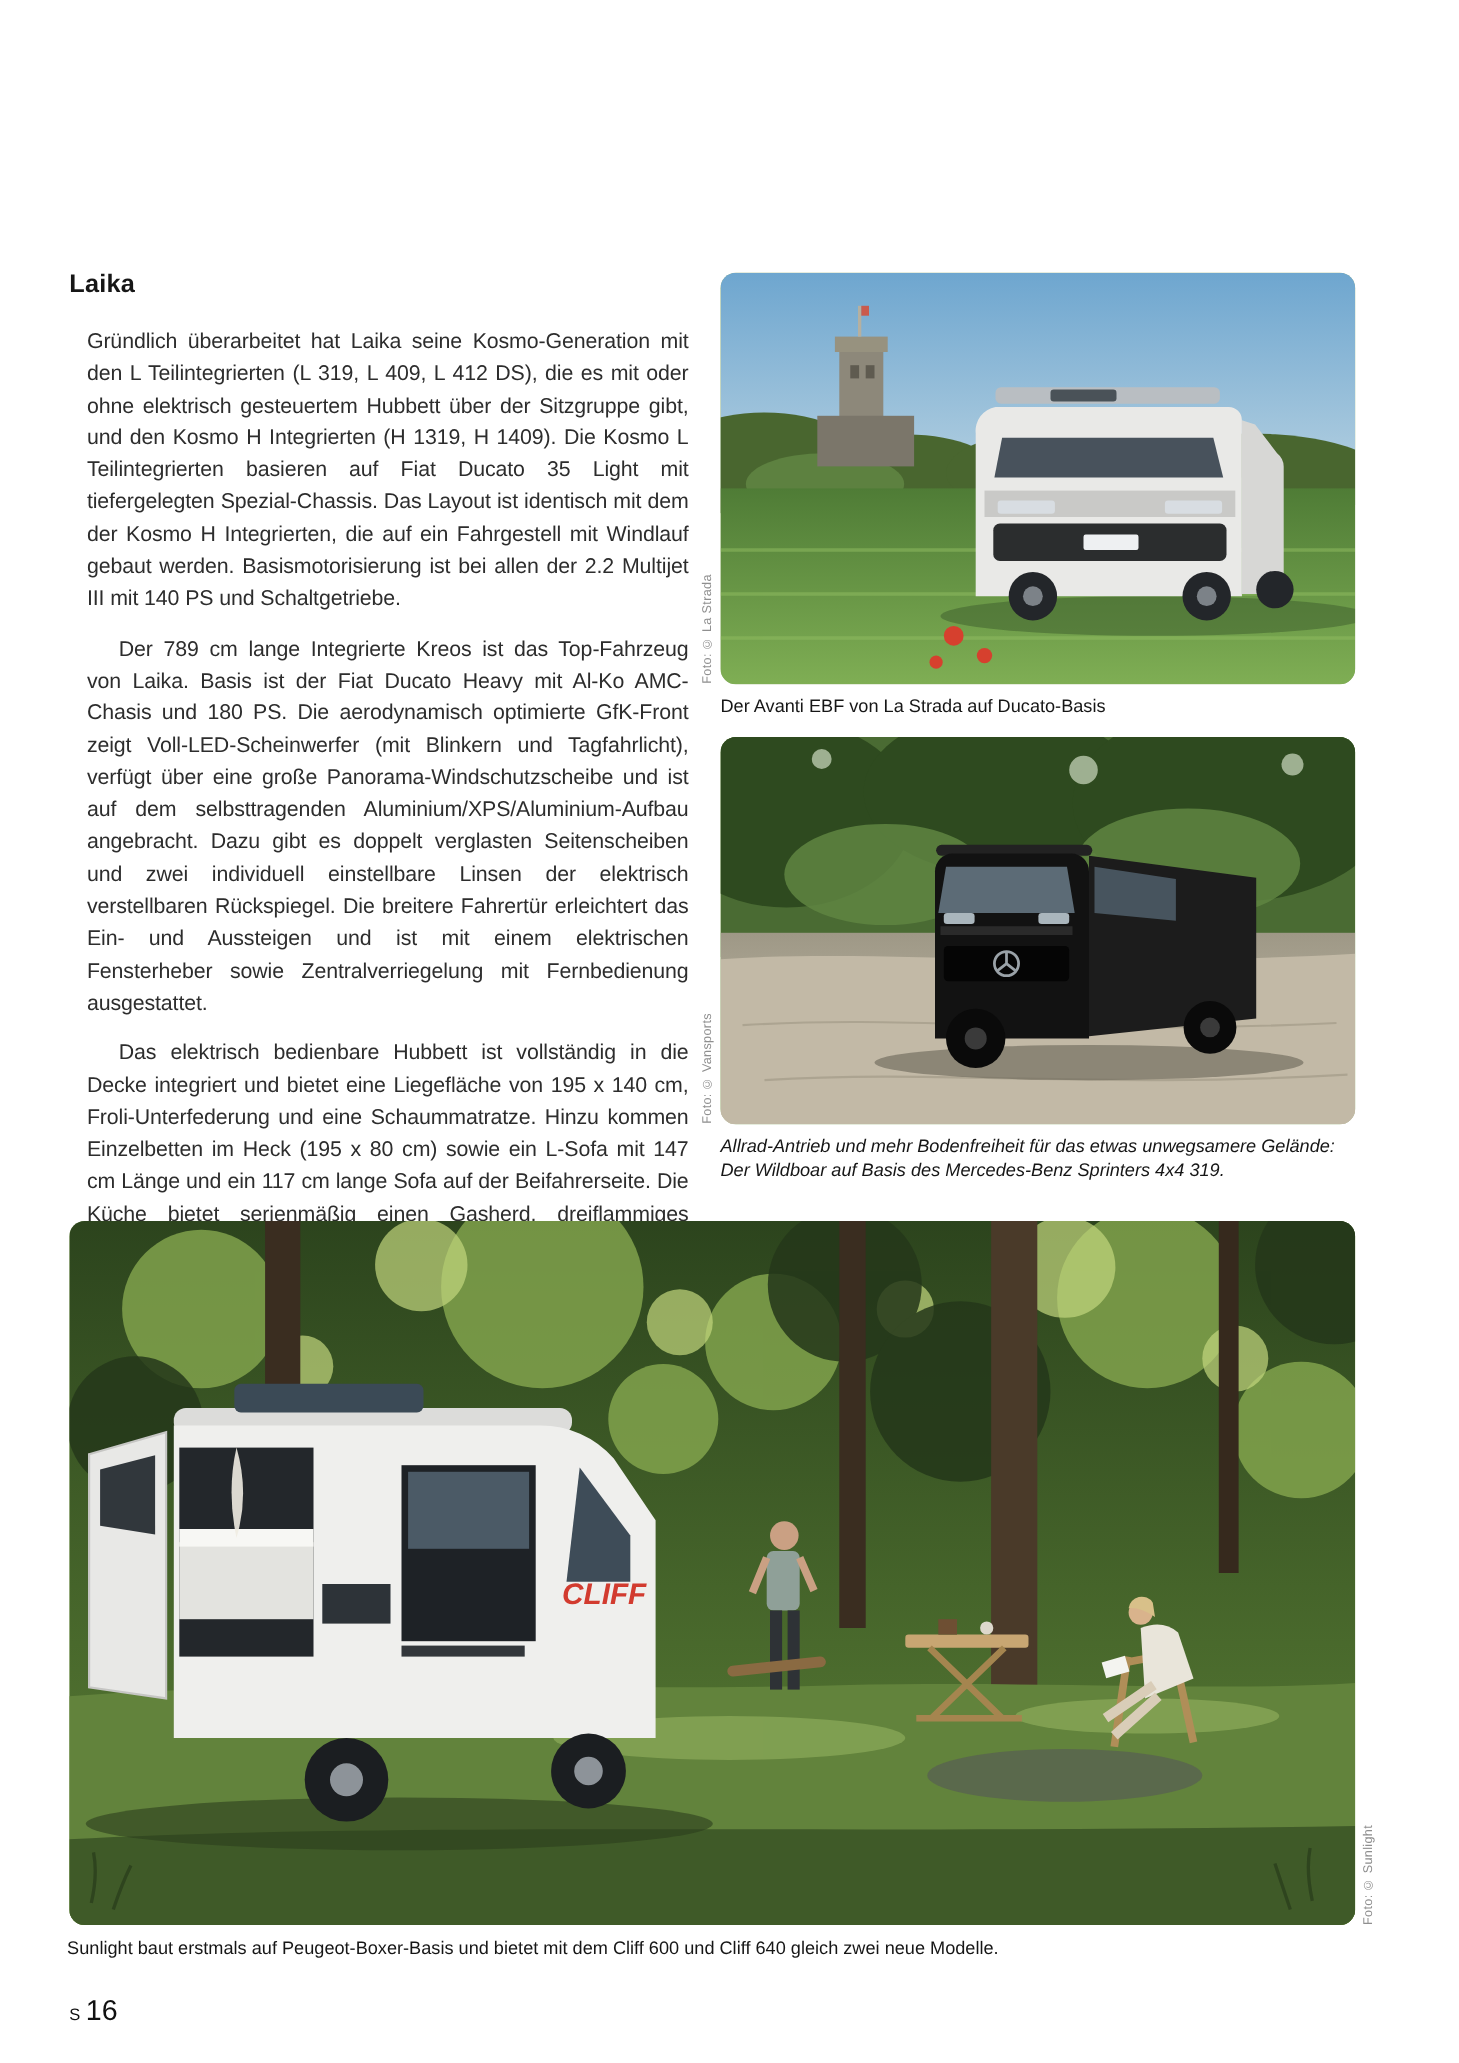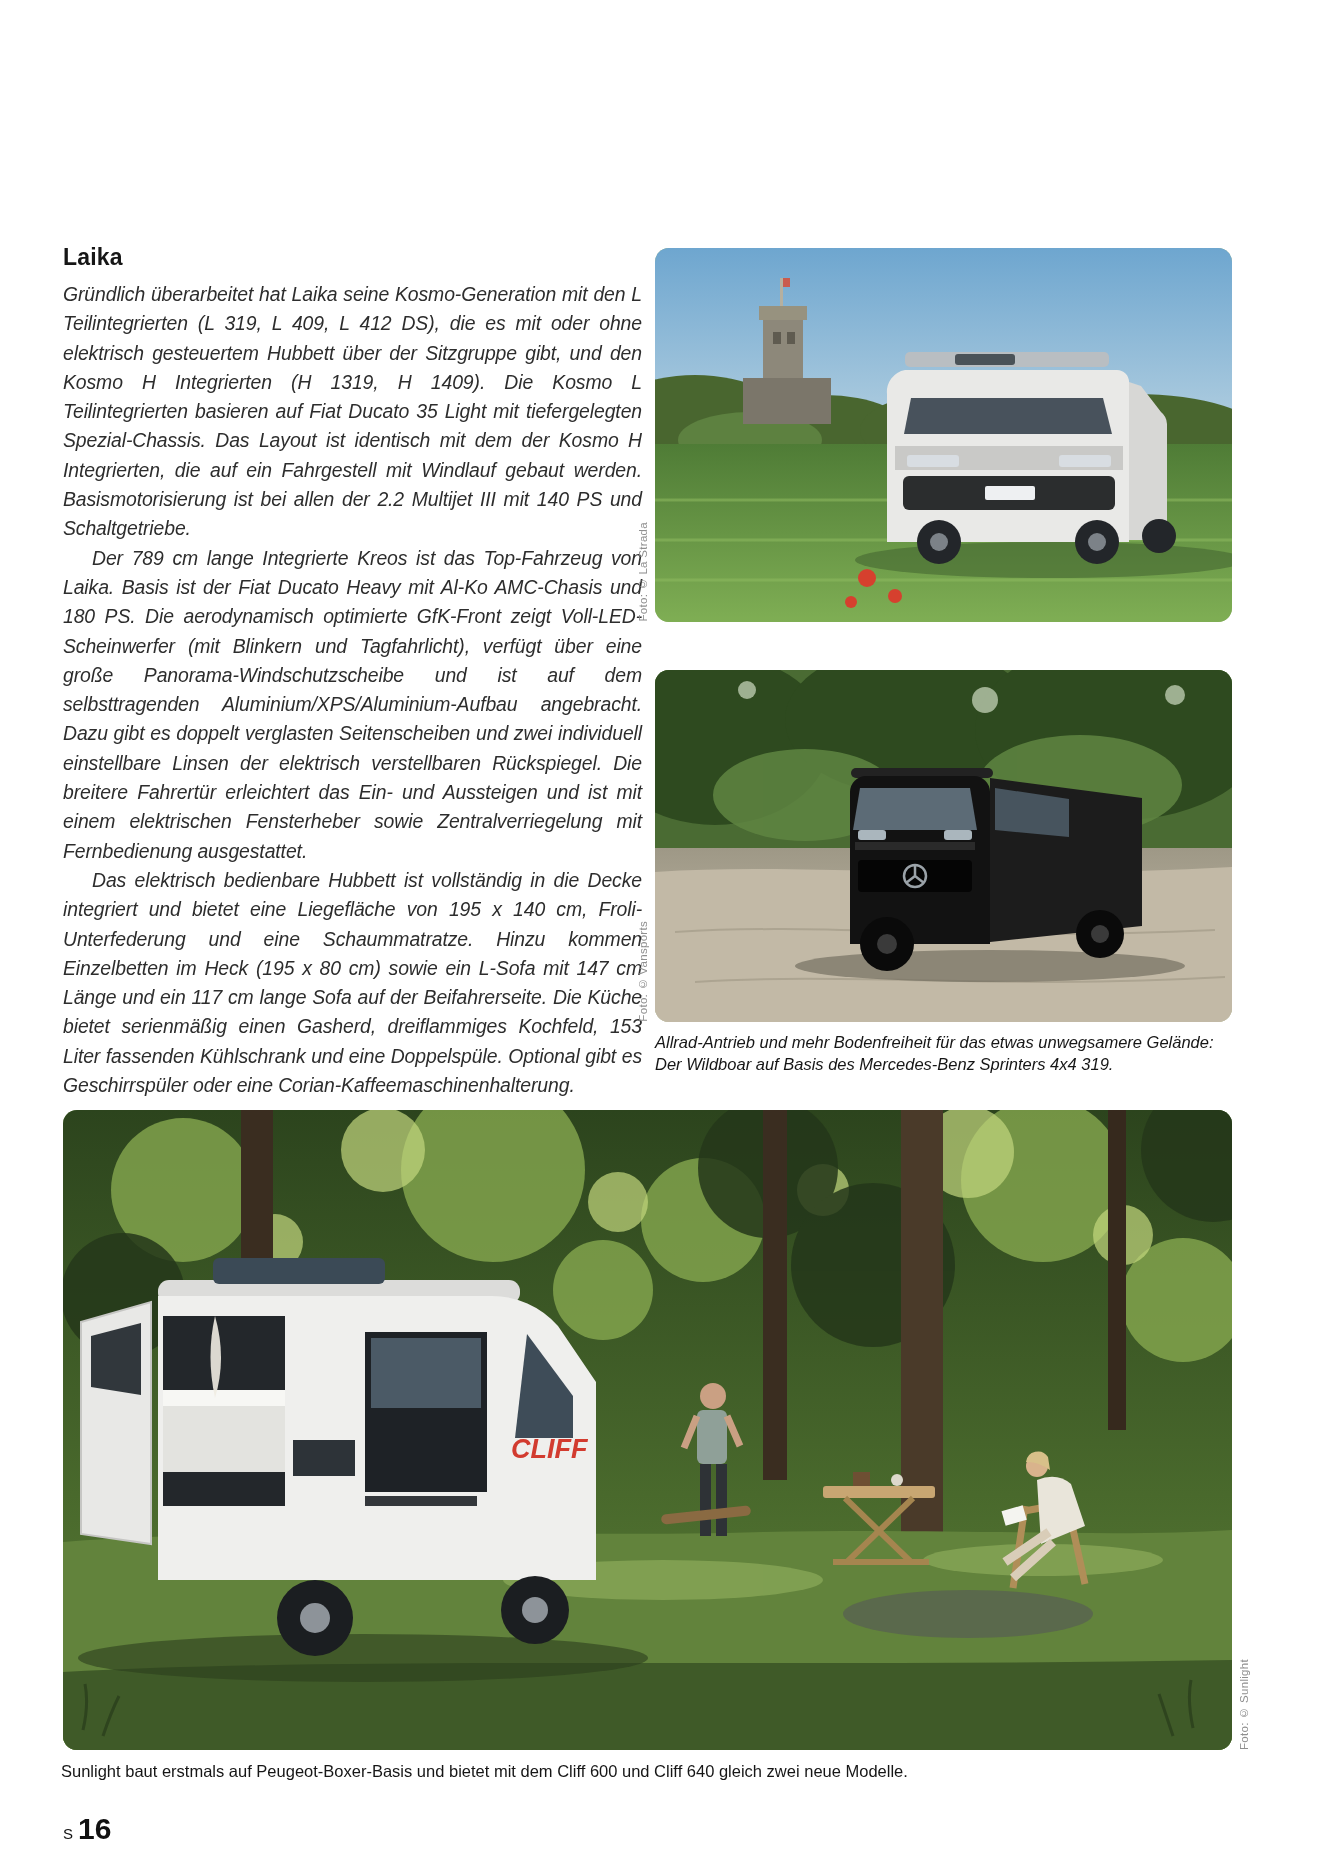--- a/index.html
+++ b/index.html
@@ -9,21 +9,21 @@
   }
   .heading {
     position:absolute; left:63px; top:244px; margin:0;
     font-size:23px; font-weight:700; color:#161616; letter-spacing:0.2px;
   }
   .article-text {
     position:absolute; left:63px; top:280px; width:579px;
     font-size:19.4px; line-height:29.3px; text-align:justify;
     color:#2d2d2d; letter-spacing:-0.1px;
   }
-  .article-text p { margin:0;font-style:italic; }
+  .article-text p { margin:16px; }
   .article-text p + p { text-indent:29px; }
 
   .photo { position:absolute; overflow:hidden; background:#9db77c;border-radius:14px; }
   .photo svg { display:block; width:100%; height:100%; }
   #photo-avanti   { left:655px; top:248px;  width:577px; height:374px; }
   #photo-wildboar { left:655px; top:670px;  width:577px; height:352px; }
   #photo-cliff    { left:63px;  top:1110px; width:1169px; height:640px; }
 
   .caption { position:absolute; font-size:16.5px; line-height:22px; color:#161616; }
   #caption-avanti   { left:655px; top:631px;  width:577px; }
@@ -35,21 +35,21 @@
   #credit-box-wildboar { left:637px;  top:670px;  height:352px; }
   #credit-box-cliff    { left:1238px; top:1110px; height:640px; }
   .credit {
     position:absolute; bottom:0; left:0;
     writing-mode:vertical-rl; transform:rotate(180deg); transform-origin:center;
     font-size:11.5px; color:#8f8f8f; letter-spacing:0.3px; white-space:nowrap;
   }
 
   .footer { position:absolute; left:63px; top:1812px; color:#111111; }
   .footer .page-prefix { font-size:15px; font-weight:400; }
-  .footer .page-num { font-size:30px; font-weight:700; margin-left:5px; }
+  .footer .page-num { font-size:26px; font-weight:400; margin-left:5px; }
 </style>
 </head>
 <body>
 
 <div class="page">
 
   <h1 class="heading">Laika</h1>
 
   <div class="article-text">
     <p>Gründlich überarbeitet hat Laika seine Kosmo-Generation mit den L Teilintegrierten (L 319, L 409, L 412 DS), die es mit oder ohne elektrisch gesteuertem Hubbett über der Sitzgruppe gibt, und den Kosmo H Integrierten (H 1319, H 1409). Die Kosmo L Teilintegrierten basieren auf Fiat Ducato 35 Light mit tiefergelegten Spezial-Chassis. Das Layout ist identisch mit dem der Kosmo H Integrierten, die auf ein Fahrgestell mit Windlauf gebaut werden. Basismotorisierung ist bei allen der 2.2 Multijet III mit 140 PS und Schaltgetriebe.</p>
@@ -116,20 +116,21 @@
       <g fill="#d6402e">
         <circle cx="212" cy="330" r="9"></circle>
           <circle cx="240" cy="348" r="7"></circle>
           <circle cx="196" cy="354" r="6"></circle>
       </g>
     </svg>
   </div>
   <div class="credit-box" id="credit-box-avanti">
     <span class="credit">Foto: © La Strada</span>
   </div>
+  <div class="caption" id="caption-avanti">Der Avanti EBF von La Strada auf Ducato-Basis</div>
 
   <div class="photo" id="photo-wildboar">
     <svg viewBox="0 0 577 352" preserveAspectRatio="none">
       <defs>
         <linearGradient id="grav" x1="0" y1="0" x2="0" y2="1">
           <stop offset="0" stop-color="#9e9886"></stop>
             <stop offset="1" stop-color="#cdc5b3"></stop>
         </linearGradient>
       </defs>
       <rect width="577" height="200" fill="#4a6b33"></rect>

